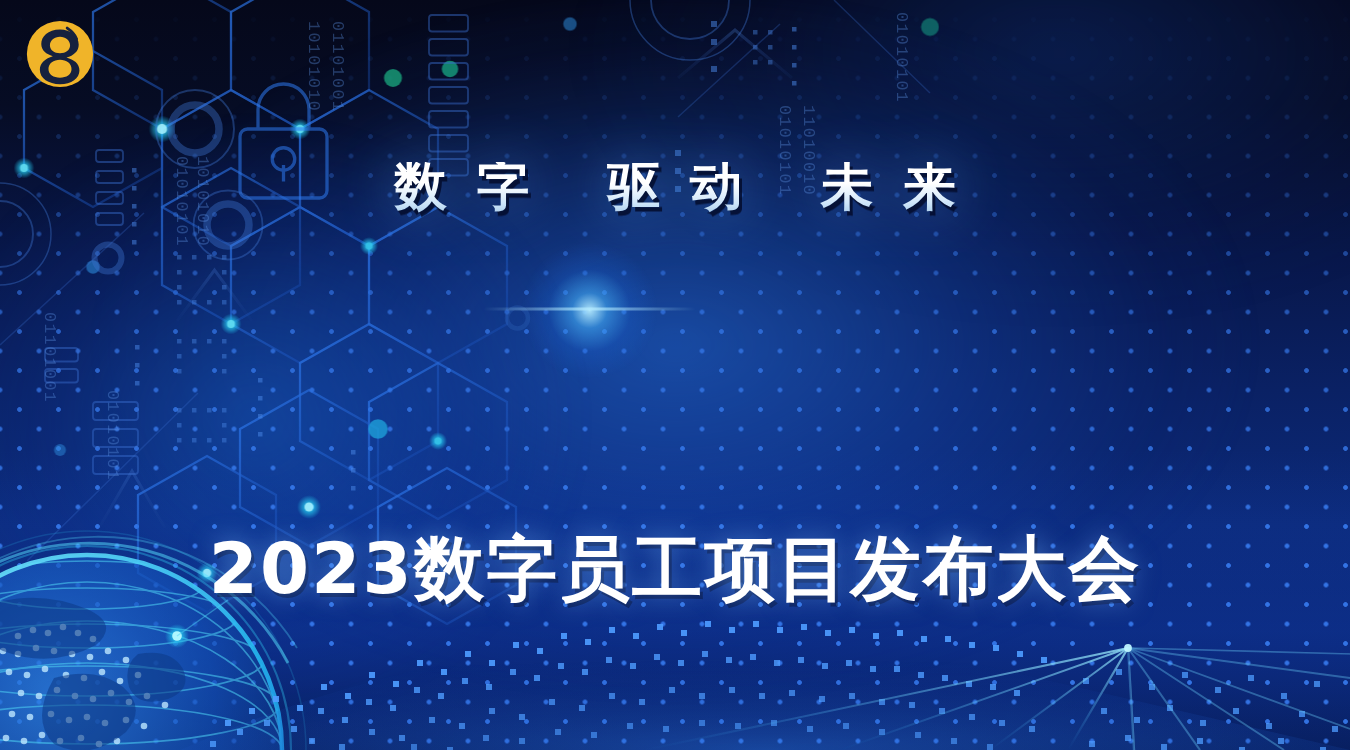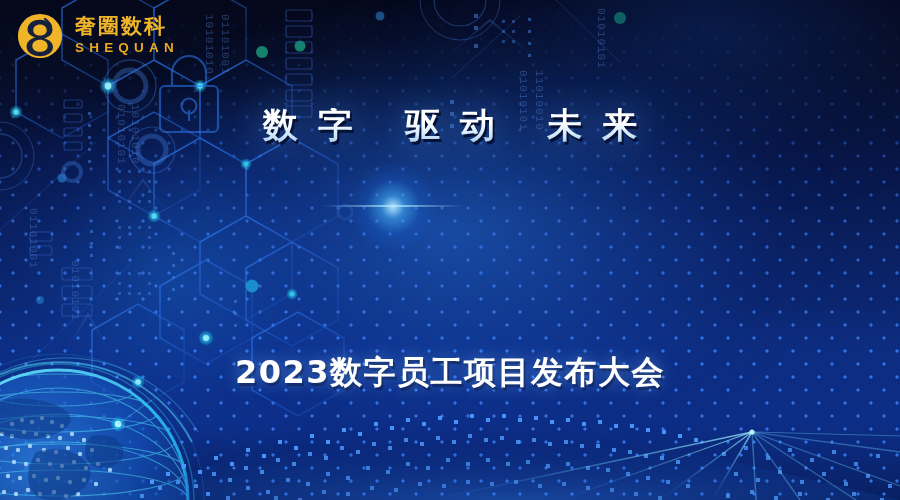--- a/index.html
+++ b/index.html
@@ -108,21 +108,21 @@
     background:linear-gradient(180deg,#ffffff 0%,#fbfdff 30%,#ddeefb 62%,#bcdcf2 86%,#a8cfea 100%);
     -webkit-background-clip:text;background-clip:text;
     color:transparent;-webkit-text-fill-color:transparent;
     filter:drop-shadow(4px 5px 0 rgba(5,14,52,.92)) drop-shadow(0 0 26px rgba(80,160,255,.35));
   }
 
   .subtitle{
     position:absolute;left:0;right:0;top:356px;
     text-align:center;
     font-family:"DejaVu Sans","Liberation Sans",sans-serif;
-    font-size:32px;font-weight:bold;color:#ffffff;
+    font-size:47px;font-weight:bold;color:#ffffff;
     letter-spacing:1.5px;line-height:1;
     text-shadow:0 0 16px rgba(120,185,255,.55), 2px 3px 0 rgba(5,14,52,.55);
   }
 
   
   .flare{
     position:absolute;left:392px;top:206px;width:2px;height:2px;z-index:36;
     pointer-events:none;
   }
   .flare::before{
@@ -641,24 +641,20 @@
 
   <div class="logo">
     <svg class="logo-mark" viewBox="0 0 100 100" aria-hidden="true">
       <circle cx="50" cy="50" r="46" fill="#f0b429"></circle>
       <path d="M50 16 c-17 0 -26 10 -26 20 c0 9 7 14 16 17 c-10 3 -18 9 -18 19 c0 12 12 20 28 20 c16 0 27 -8 27 -19
                c0 -10 -8 -15 -18 -18 c10 -3 17 -9 17 -18 c0 -12 -11 -21 -26 -21 z
                M50 26 c8 0 14 5 14 12 c0 7 -6 11 -14 11 c-8 0 -14 -4 -14 -11 c0 -7 6 -12 14 -12 z
                M50 58 c9 0 16 5 16 13 c0 8 -7 12 -16 12 c-9 0 -16 -4 -16 -12 c0 -8 7 -13 16 -13 z" fill="#16213e"></path>
       <path d="M60 14 c6 4 11 9 13 15" stroke="#16213e" stroke-width="4" fill="none" stroke-linecap="round"></path>
     </svg>
-    <div class="logo-text">
-      <div class="logo-cn">奢圈数科</div>
-      <div class="logo-en">SHEQUAN</div>
-    </div>
   </div>
 
   <div class="content">
     <div class="kicker">数字 驱动 未来</div>
     <div class="subtitle">2023数字员工项目发布大会</div>
   </div>
 
   <div class="flare"></div>
 
 </div>

